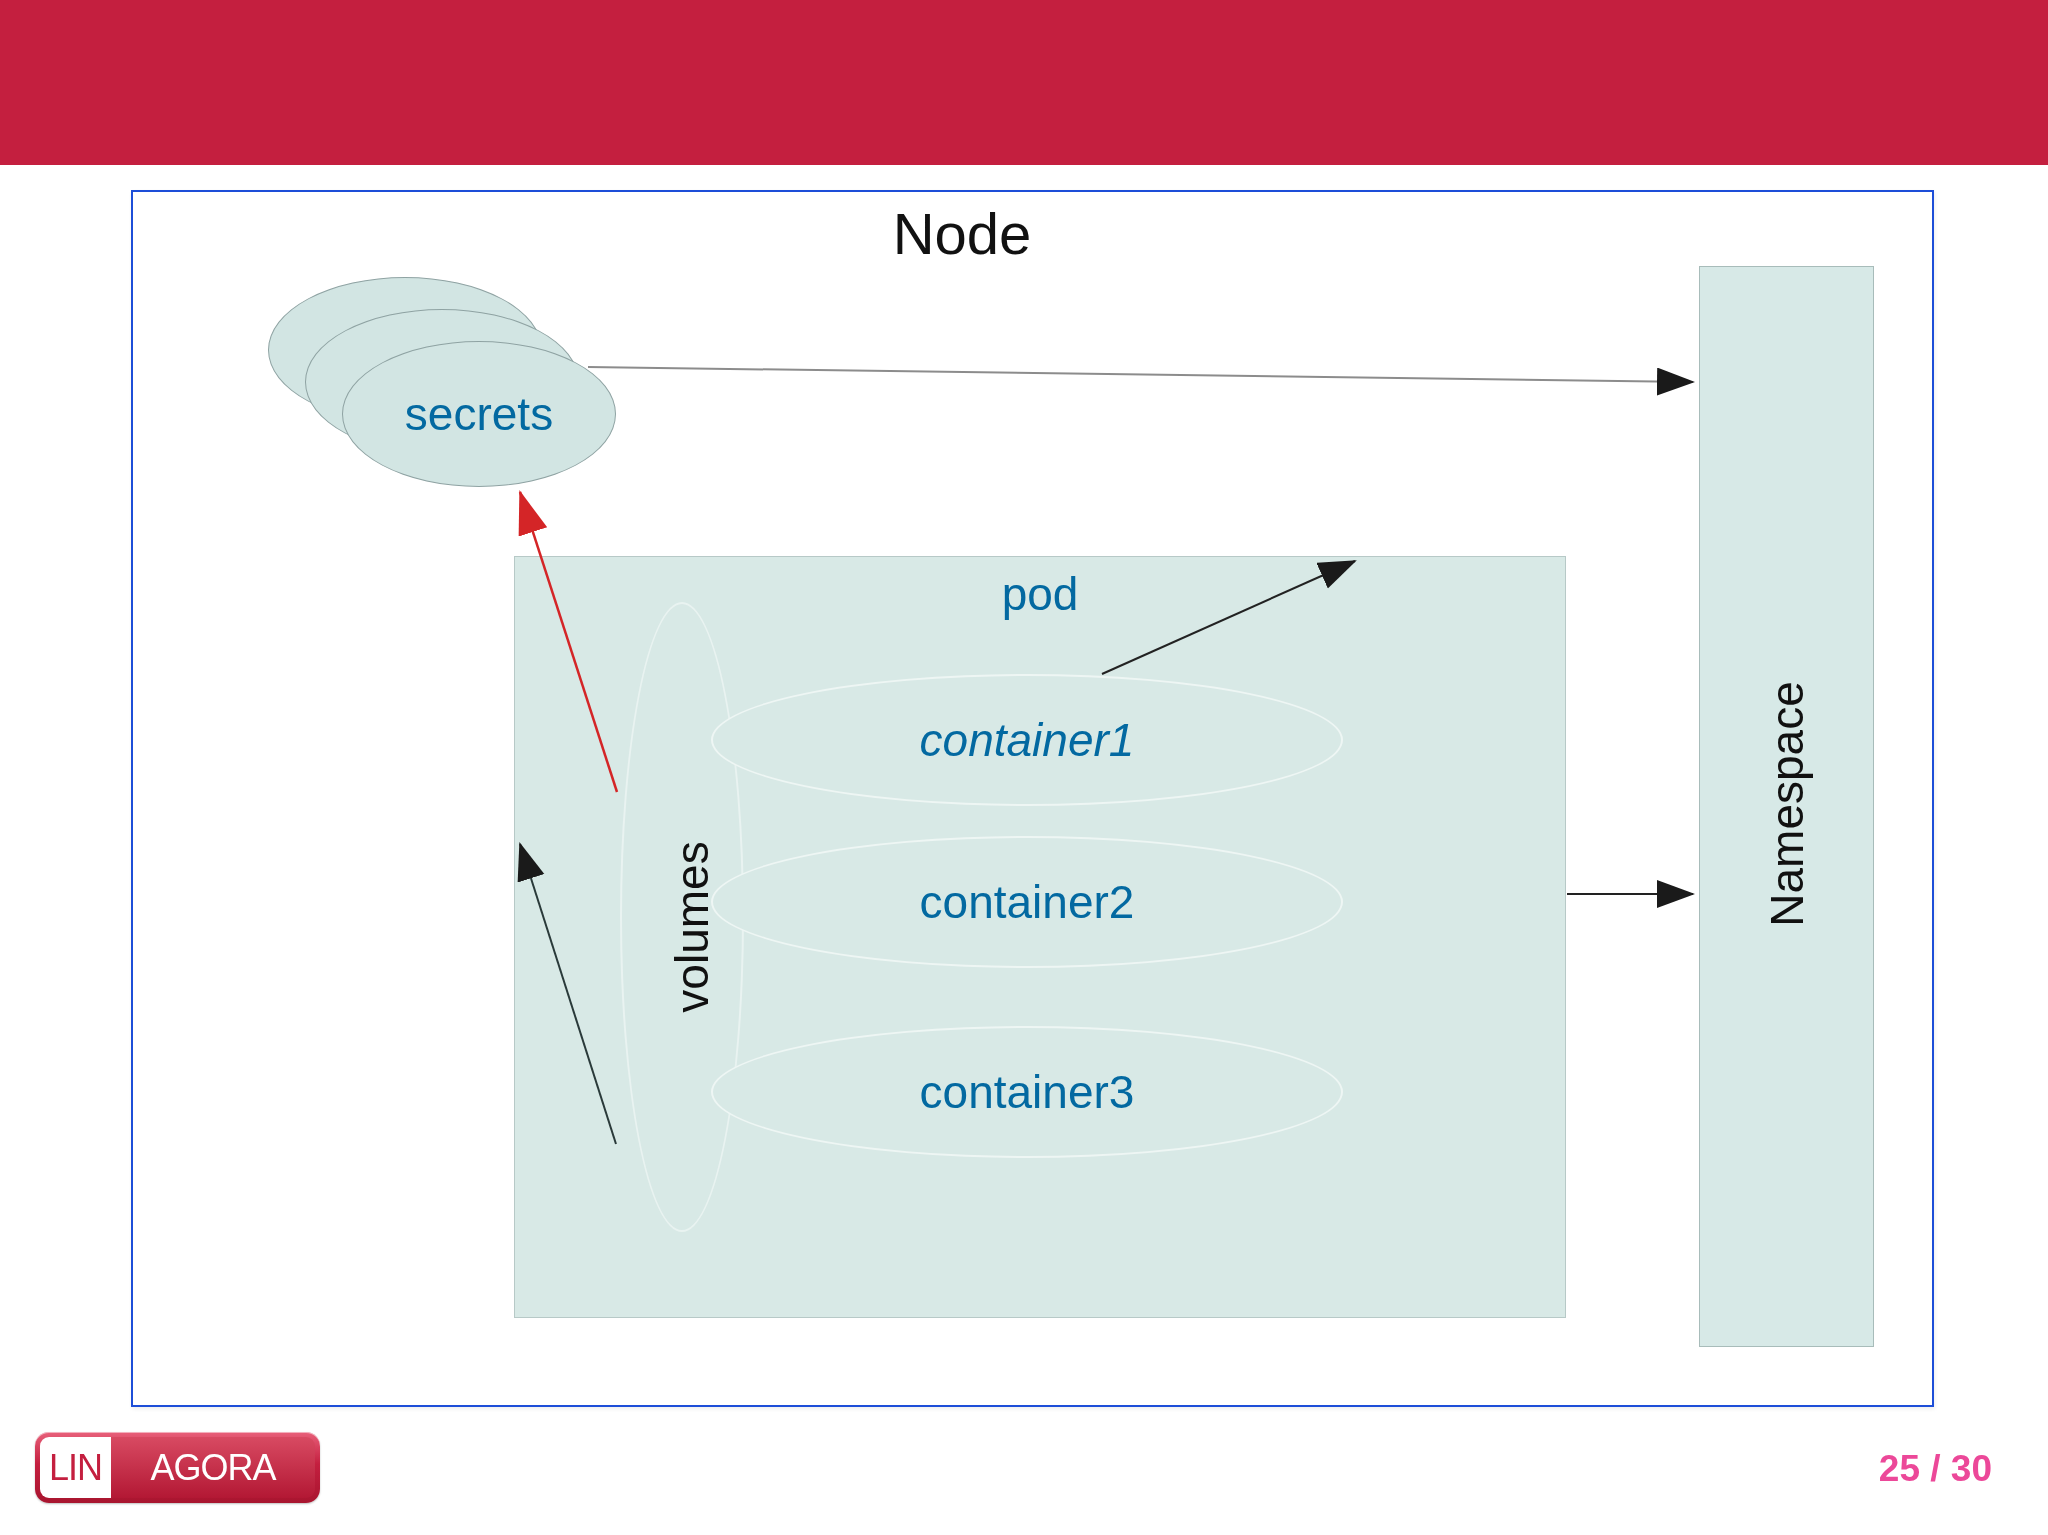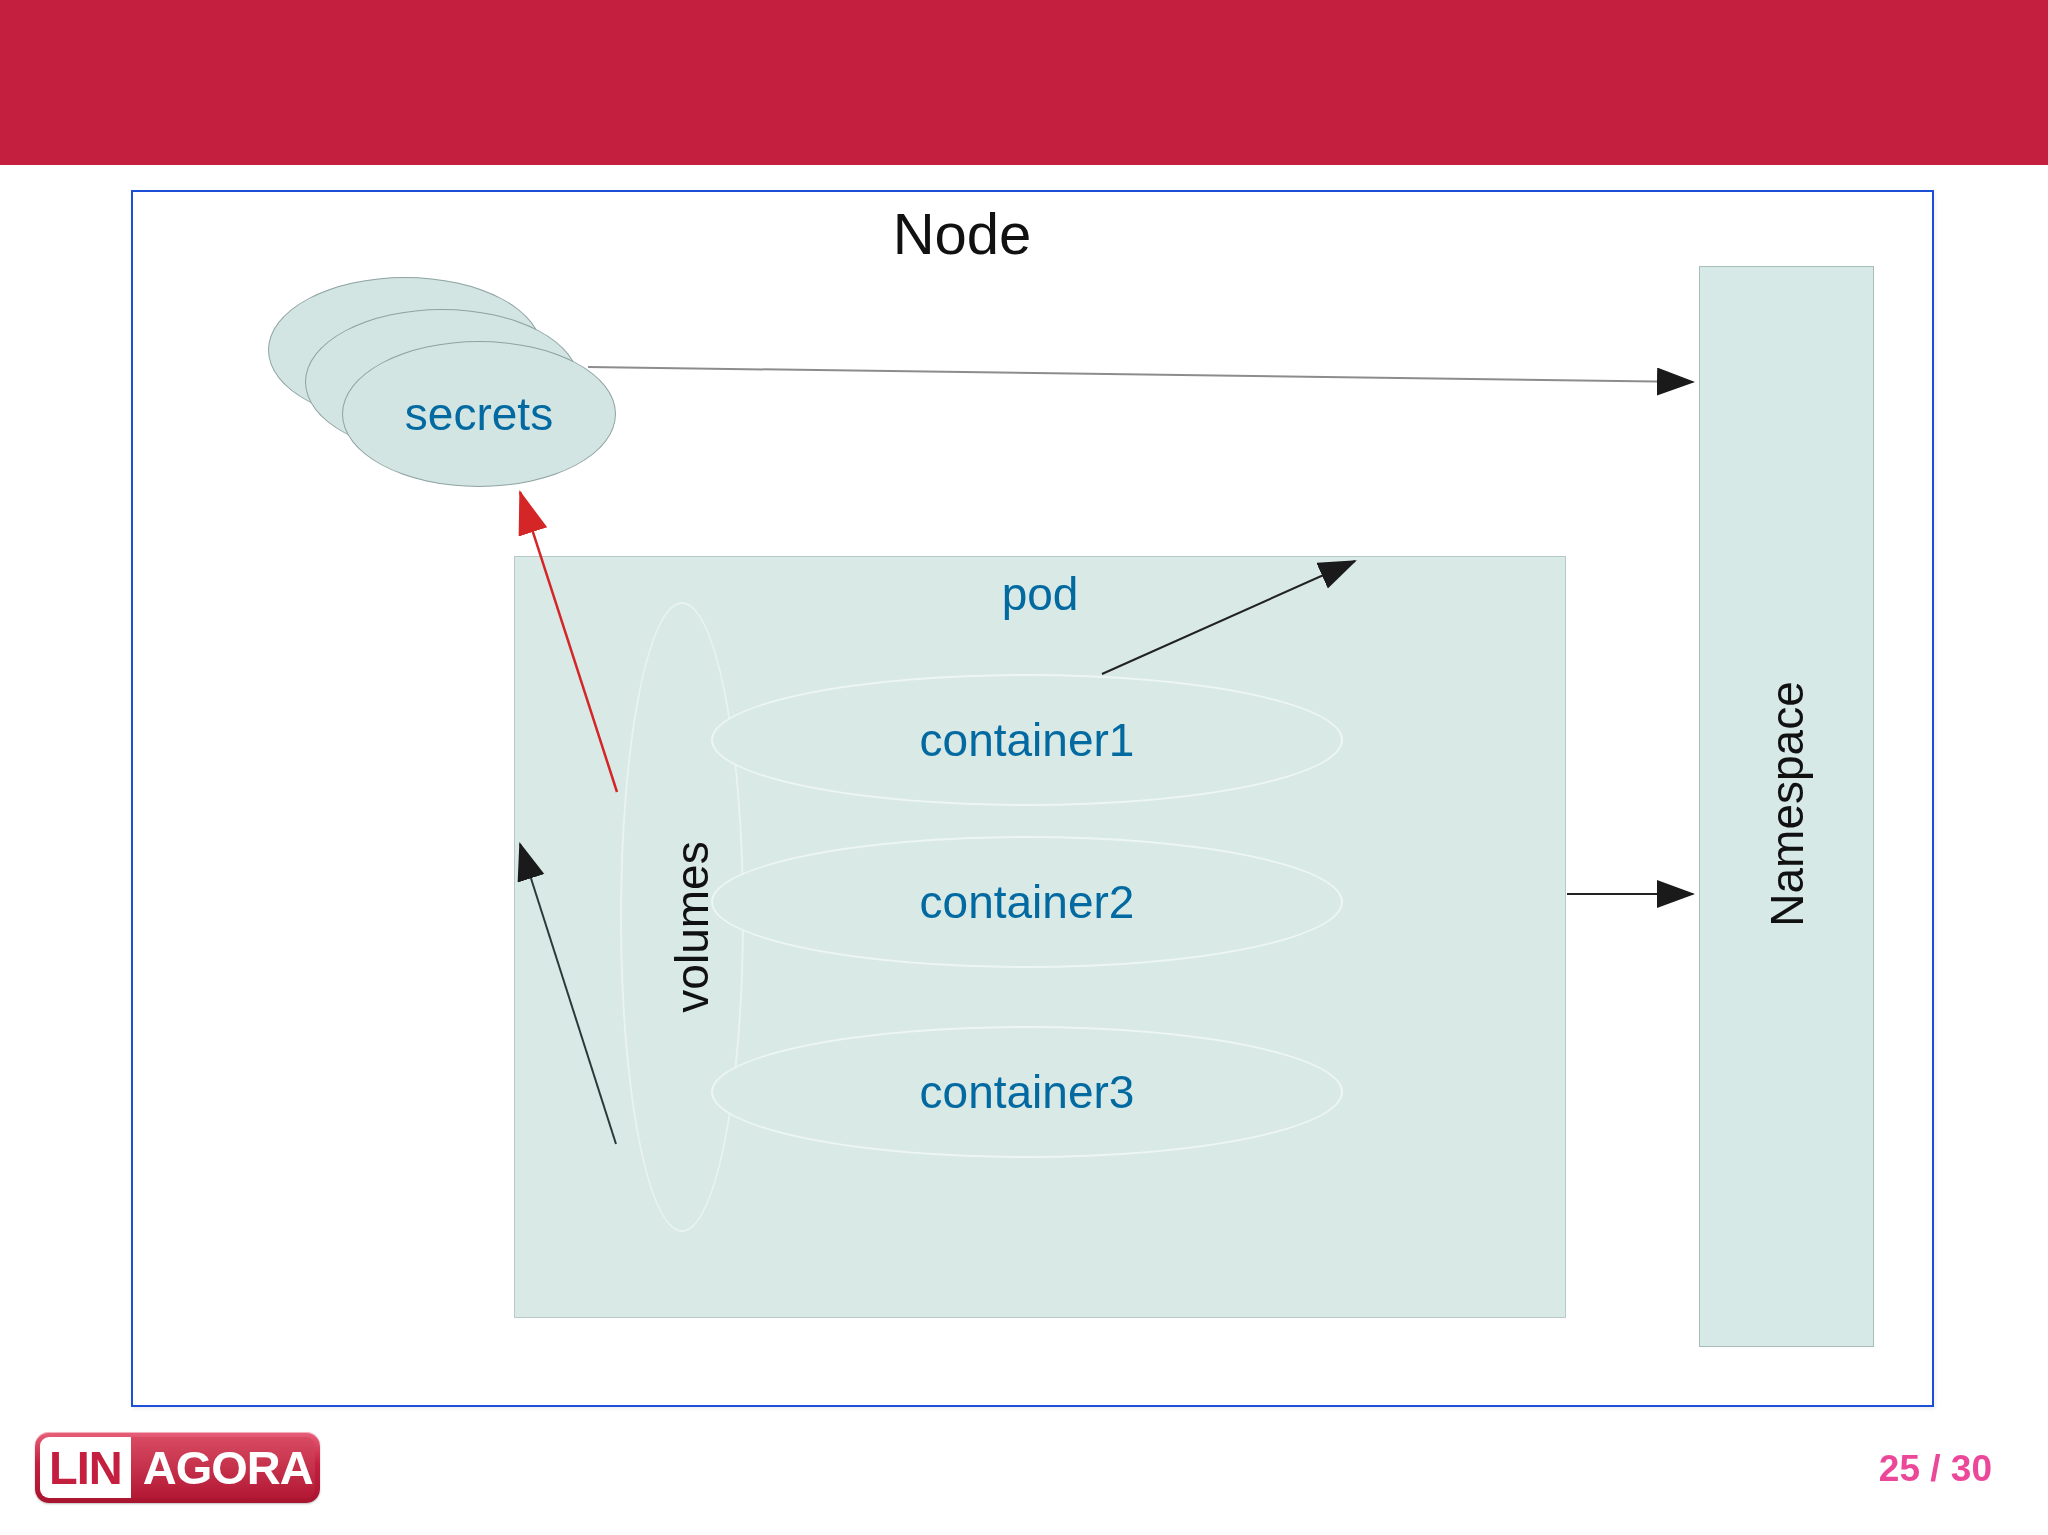--- a/index.html
+++ b/index.html
@@ -16,21 +16,21 @@
   .vlabel{position:absolute;transform:translate(-50%,-50%) rotate(-90deg);font-size:46px;color:#111;white-space:nowrap;}
   .pod-box{position:absolute;left:381px;top:364px;width:1052px;height:762px;background:#d8e9e6;border:1px solid #b7c9c7;box-sizing:border-box;}
   .volumes-e{left:487px;top:410px;width:124px;height:630px;background:transparent;border:2px solid #e9f3f1;}
   .container-e{width:632px;height:132px;background:#d8e9e6;border:2px solid #eef6f4;left:578px;}
   .cont1{top:482px;}
   .cont2{top:644px;}
   .cont3{top:834px;}
   .namespace-box{position:absolute;left:1566px;top:74px;width:175px;height:1081px;background:#d7e9e7;border:1px solid #a8bcba;box-sizing:border-box;}
   .arrows{position:absolute;left:0;top:0;width:1799px;height:1213px;pointer-events:none;}
   .logo{position:absolute;left:35px;top:1432px;width:285px;height:71px;border-radius:14px;background:linear-gradient(180deg,#e8607a 0%,#c41f3f 45%,#a8152f 100%);box-shadow:inset 0 1px 0 rgba(255,255,255,0.5), 0 1px 2px rgba(0,0,0,0.25);display:flex;align-items:stretch;padding:5px;box-sizing:border-box;}
-  .logo-inner{display:flex;width:100%;border-radius:9px;overflow:hidden;font-weight:bold;font-size:47px;letter-spacing:-1px;line-height:1;}
+  .logo-inner{display:flex;width:100%;border-radius:9px;overflow:hidden;font-weight:normal;font-size:36px;letter-spacing:-1px;line-height:1;}
   .logo-lin{background:#ffffff;color:#c41f3f;display:flex;align-items:center;justify-content:center;padding:0 9px;}
   .logo-agora{background:linear-gradient(180deg,#d84a62,#b31834);color:#ffffff;flex:1;display:flex;align-items:center;justify-content:center;padding:0 12px;}
   .page-num{position:absolute;right:56px;top:1448px;font-size:37px;font-weight:bold;color:#ec4899;white-space:nowrap;}
 </style>
 </head>
 <body>
 
 <div class="banner"></div>
 
 <div class="slide">
@@ -43,21 +43,21 @@
   <div class="shape-label" style="left:346px;top:222px;">secrets</div>
 
   <div class="pod-box"></div>
   <div class="shape-label" style="left:907px;top:402px;">pod</div>
 
   <div class="ellipse volumes-e"></div>
 
   <div class="ellipse container-e cont1"></div>
   <div class="ellipse container-e cont2"></div>
   <div class="ellipse container-e cont3"></div>
-  <div class="shape-label" style="left:894px;top:548px;">container1</div>
+  <div class="shape-label" style="left:894px;top:548px;font-style:italic;">container1</div>
   <div class="shape-label" style="left:894px;top:710px;">container2</div>
   <div class="shape-label" style="left:894px;top:900px;">container3</div>
 
   <div class="vlabel" style="left:559px;top:735px;">volumes</div>
 
   <div class="namespace-box"></div>
   <div class="vlabel" style="left:1654px;top:612px;">Namespace</div>
 
   <svg class="arrows" viewBox="0 0 1799 1213">
     <defs>

